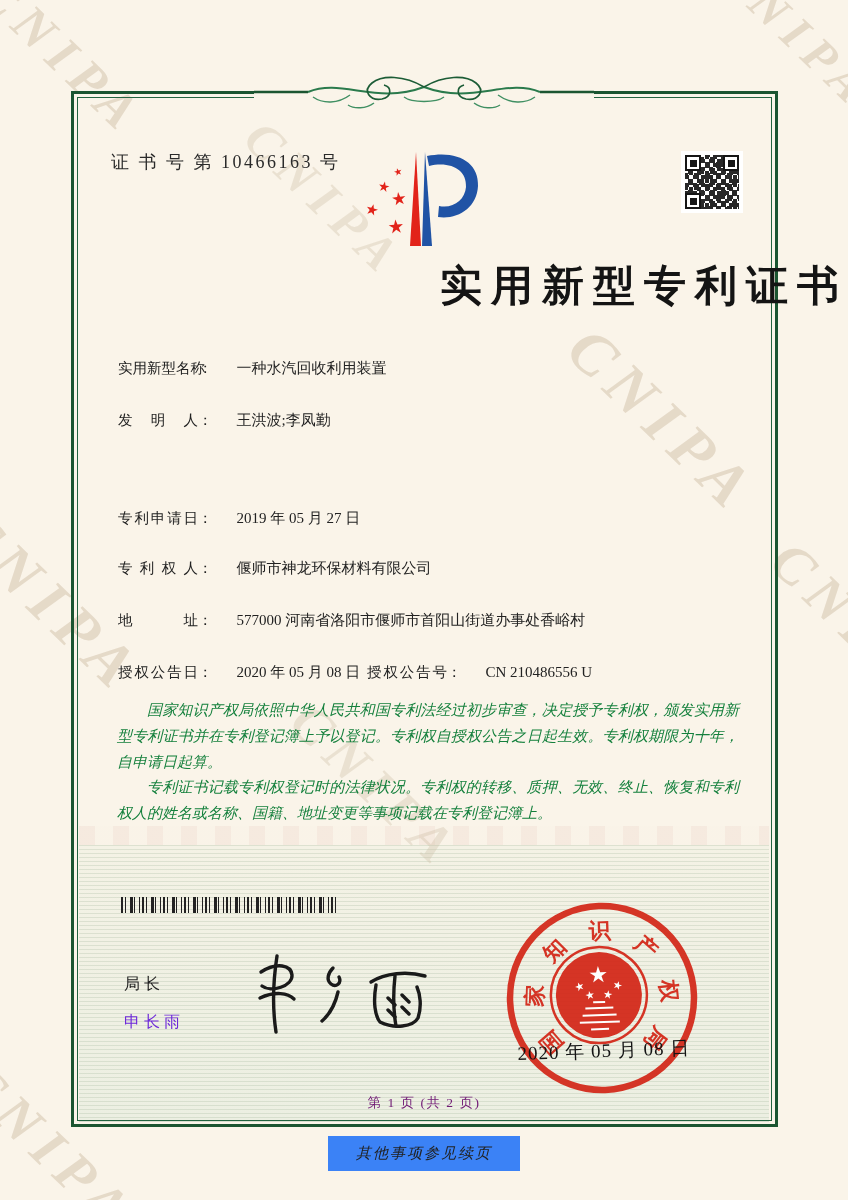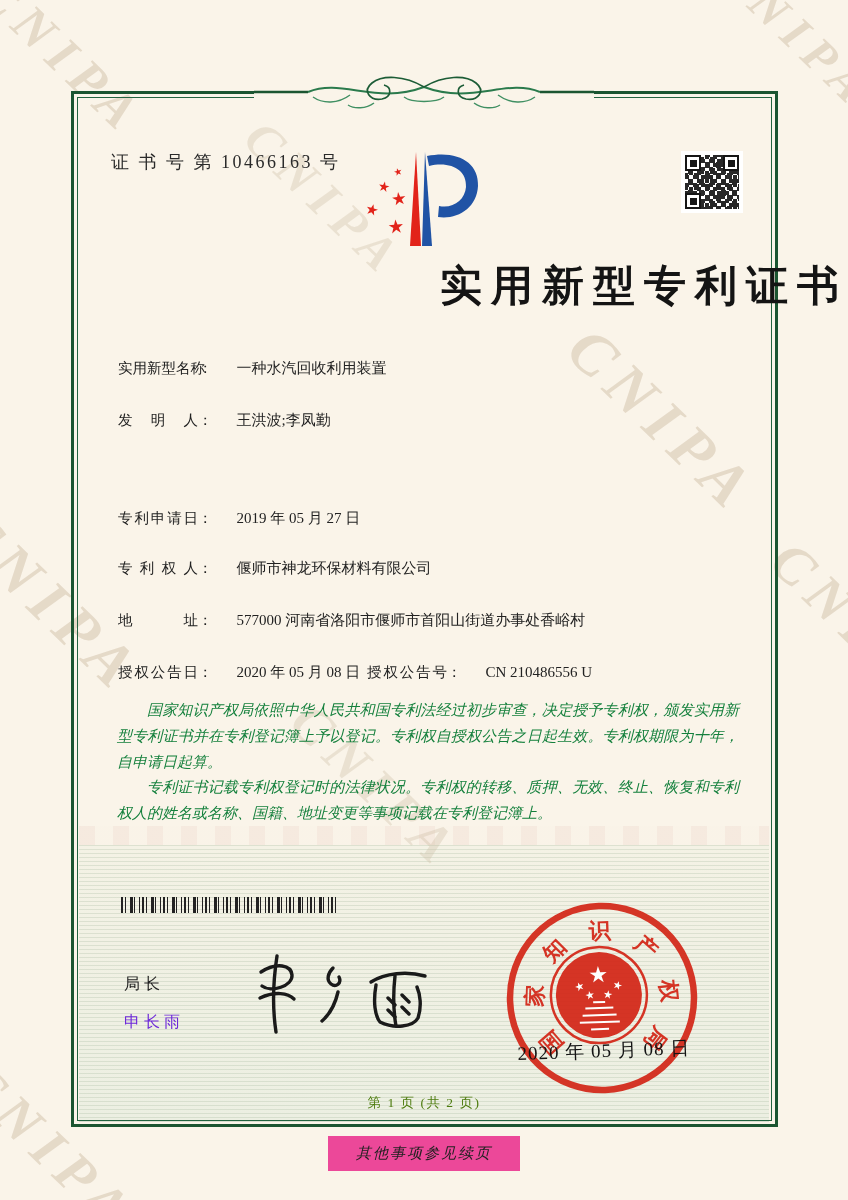--- a/index.html
+++ b/index.html
@@ -64,24 +64,24 @@
 
   
   .sig-title{position:absolute;left:124px;top:974px;z-index:6;font-family:"Liberation Sans","DejaVu Sans",sans-serif;font-size:16px;letter-spacing:4px;color:#1c1c1c;}
   .sig-name{position:absolute;left:124px;top:1012px;z-index:6;font-family:Liberation Mono, monospace;font-size:16px;letter-spacing:4px;color:#6d28d9;text-align:center;}
   .sig-script{position:absolute;left:245px;top:942px;width:210px;height:100px;z-index:6;}
 
   
   .seal{position:absolute;left:500px;top:896px;width:204px;height:204px;z-index:6;transform:rotate(-2deg);}
   .seal text{font-family:"Liberation Serif","DejaVu Serif",serif;}
 
-  .pageinfo{position:absolute;left:0;top:1094px;width:848px;text-align:center;z-index:6;font-size:13.5px;letter-spacing:1.5px;color:#4d7c0f;}
+  .pageinfo{position:absolute;left:0;top:1094px;width:848px;text-align:center;z-index:6;font-size:13.5px;letter-spacing:1.5px;color:#701a75;}
 
   .contnote{position:absolute;left:424px;top:1136px;transform:translateX(-50%);z-index:6;
-            background:#ec4899;padding:8px 28px;font-size:15px;font-style:italic;letter-spacing:2px;color:#222;white-space:nowrap;}
+            background:#3b82f6;padding:8px 28px;font-size:15px;font-style:italic;letter-spacing:2px;color:#222;white-space:nowrap;}
 </style>
 </head>
 <body>
 
 <svg width="0" height="0" style="position:absolute" aria-hidden="true">
   <defs>
     <path id="star5" d="M0,-1 L0.2245,-0.309 L0.951,-0.309 L0.3633,0.118 L0.5878,0.809 L0,0.382 L-0.5878,0.809 L-0.3633,0.118 L-0.951,-0.309 L-0.2245,-0.309 Z"></path>
   </defs>
 </svg>
 

